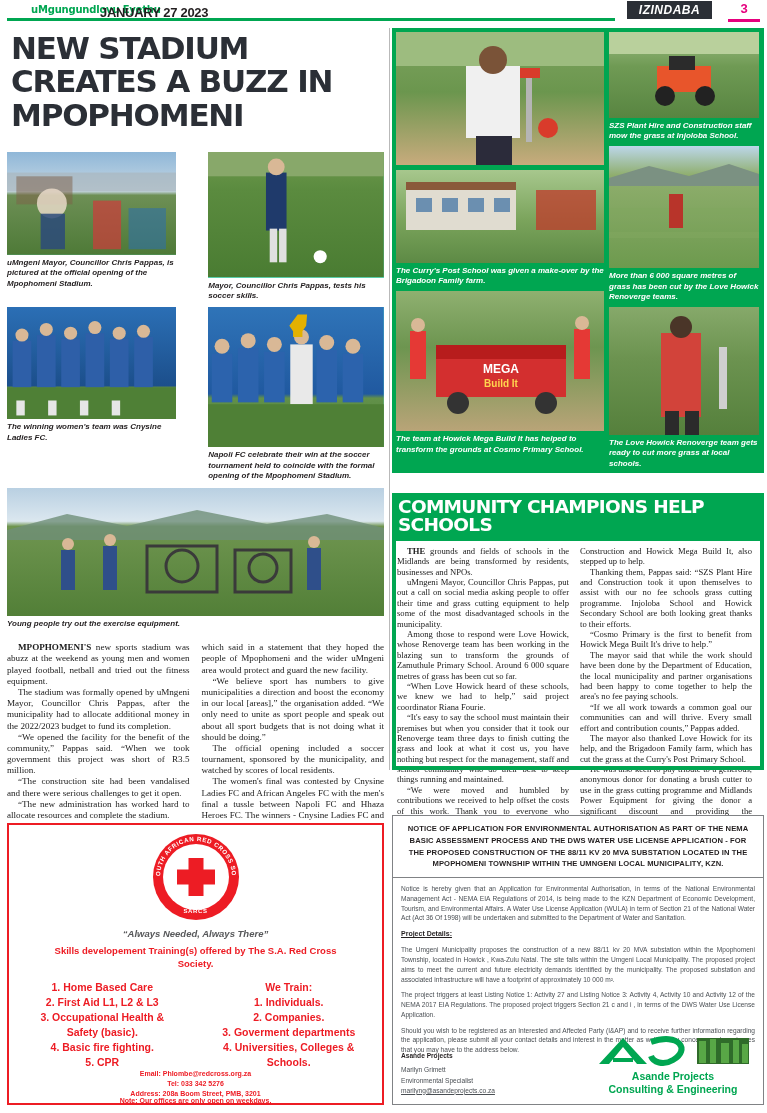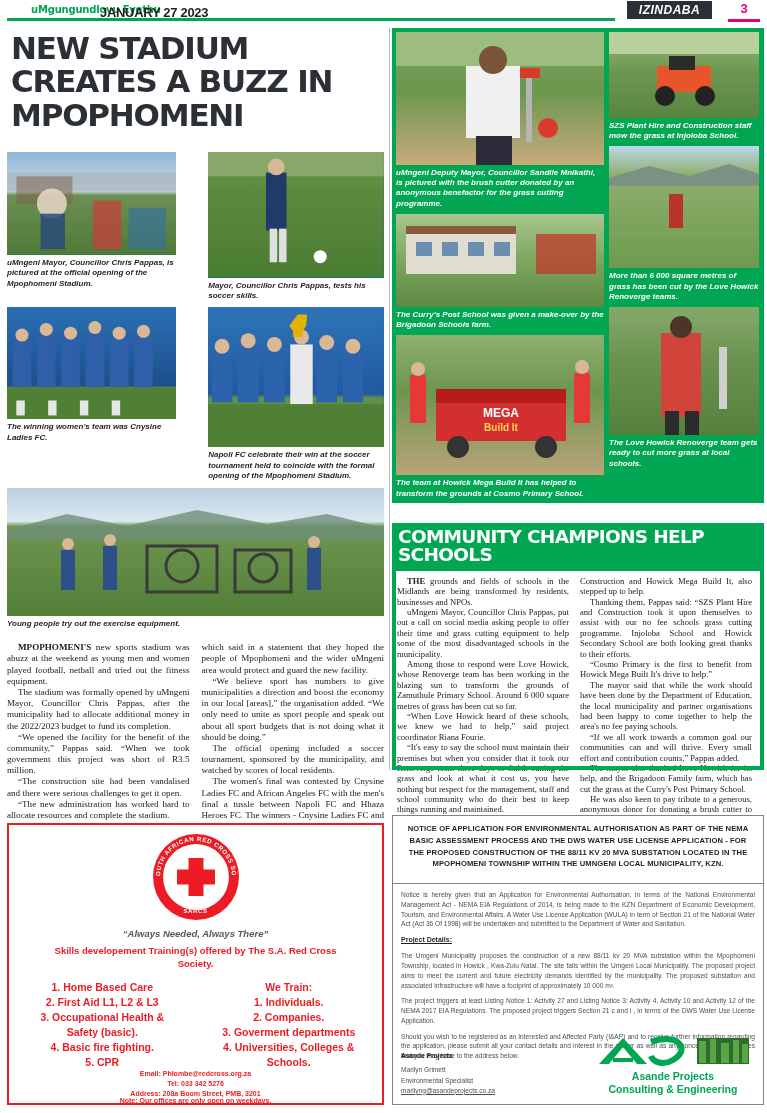--- a/index.html
+++ b/index.html
@@ -26,21 +26,21 @@
               color:#E6007E; font-weight:bold; font-size:13px; }
   .page-num-rule { position:absolute; left:728px; top:19px; width:32px; height:2.5px; background:#E6007E; }
 
   
   .left-col { position:absolute; left:7px; top:28px; width:377px; }
   .headline { font-family:"DejaVu Sans", sans-serif; font-weight:bold; font-size:31px;
               line-height:1.08; color:#2b2f36; letter-spacing:-1.2px; margin:4px; padding:0 0 16px 0; }
   .vrule { position:absolute; left:389px; top:28px; width:1px; height:742px; background:#b9b9b9; }
 
   
-  .photo { position:relative; overflow:hidden; background:#0369a1; }
+  .photo { position:relative; overflow:hidden; background:#5eead4; }
   .cap { font-family:"Liberation Sans", sans-serif; font-style:italic; font-weight:bold;
          font-size:8px; line-height:1.28; color:#231f20; padding:3px 0 0 0; }
   .cap-white { color:#ffffff; }
 
   .row2 { display:flex; gap:8px; }
   .col-a { width:181px; }
   .col-b { width:188px;margin-left:24px; }
 
   
   .body-cols { column-count:2; column-gap:12px; font-family:"Liberation Serif", serif;
@@ -90,21 +90,21 @@
   .rc-lists > div { width:50%; text-align:center; color:#ED1C24; font-weight:bold;
                     font-size:10.5px; line-height:1.42; }
   .rc-contact { position:absolute; left:0; top:244px; width:100%; text-align:center;
                 color:#ED1C24; font-weight:bold; font-size:7px; line-height:1.45; }
   .rc-note { position:absolute; left:0; top:272px; width:100%; text-align:center;
              color:#ED1C24; font-weight:bold; font-size:7px; text-decoration:underline; }
 
   
   .ad-right { position:absolute; left:392px; top:815px; width:372px; height:290px;
               border:1.5px solid #808285; background:#fff; }
-  .nt-head { border-bottom:1.5px solid #808285; padding:7px 8px 13px 8px; }
+  .nt-head { border-bottom:1.5px solid #808285; padding:7px 8px 7px 8px; }
   .nt-head-text { font-weight:bold; font-size:7.6px; line-height:1.55; color:#231f20;
                   text-align:center; letter-spacing:0.1px; }
   .nt-body { padding:6px 8px 0 8px; color:#4a4f54; font-size:6.6px; line-height:1.48;
              text-align:justify; }
   .nt-body p { margin:0 0 6px 0; }
   .nt-sub { font-weight:bold; text-decoration:underline; color:#231f20; margin:0 0 5px 0; font-size:7px; }
   .nt-foot { position:absolute; left:8px; bottom:8px; width:180px; color:#4a4f54; font-size:6.6px; line-height:1.55; }
   .nt-foot .nf-name { font-weight:bold; color:#231f20; margin-bottom:4px; }
   .nt-foot .nf-mail { text-decoration:underline; }
   .nt-logo { position:absolute; right:10px; bottom:8px; width:160px; text-align:center; }
@@ -320,21 +320,20 @@
               <rect width="208" height="133" fill="url(#h1)"></rect>
               <rect x="0" y="0" width="208" height="34" fill="#9dbc7f"></rect>
               <rect x="70" y="34" width="54" height="72" fill="#f0f0f0"></rect>
               <circle cx="97" cy="28" r="14" fill="#7a5338"></circle>
               <rect x="80" y="104" width="36" height="29" fill="#2b2b3a"></rect>
               <rect x="130" y="40" width="6" height="70" fill="#b5b5b5"></rect>
               <rect x="124" y="36" width="20" height="10" fill="#d93b2b"></rect>
               <circle cx="152" cy="96" r="10" fill="#d93b2b"></circle>
             </svg>
           </div>
-          <div class="cap cap-white">uMngeni Deputy Mayor, Councillor Sandile Mnikathi, is pictured with the brush cutter donated by an anonymous benefactor for the grass cutting programme.</div>
 
           <div class="photo" style="margin-top:5px;">
             <svg class="ph" viewBox="0 0 208 93" preserveAspectRatio="none">
               <defs>
                   <linearGradient id="h2" x1="0" y1="0" x2="0" y2="1">
                 <stop offset="0%" stop-color="#a7c78d"></stop>
                     <stop offset="55%" stop-color="#7aa35b"></stop>
                 <stop offset="100%" stop-color="#5d8a45"></stop>
                   </linearGradient>
                 </defs>
@@ -343,21 +342,21 @@
               <rect x="10" y="12" width="110" height="8" fill="#8a5a3b"></rect>
               <g fill="#6b8fb0">
                   <rect x="20" y="28" width="16" height="14"></rect>
                   <rect x="46" y="28" width="16" height="14"></rect>
                 <rect x="72" y="28" width="16" height="14"></rect>
                   <rect x="98" y="28" width="16" height="14"></rect>
                 </g>
               <rect x="140" y="20" width="60" height="40" fill="#c0392b" opacity=".75"></rect>
             </svg>
           </div>
-          <div class="cap cap-white">The Curry's Post School was given a make-over by the Brigadoon Schools farm.</div>
+          <div class="cap cap-white">The Curry's Post School was given a make-over by the Brigadoon Family farm.</div>
 
           <div class="photo" style="margin-top:5px;">
             <svg class="ph" viewBox="0 0 208 140" preserveAspectRatio="none">
               <defs>
                   <linearGradient id="h3" x1="0" y1="0" x2="0" y2="1">
                 <stop offset="0%" stop-color="#8fb070"></stop>
                     <stop offset="40%" stop-color="#6d9550"></stop>
                 <stop offset="100%" stop-color="#b9a478"></stop>
                   </linearGradient>
                 </defs>

